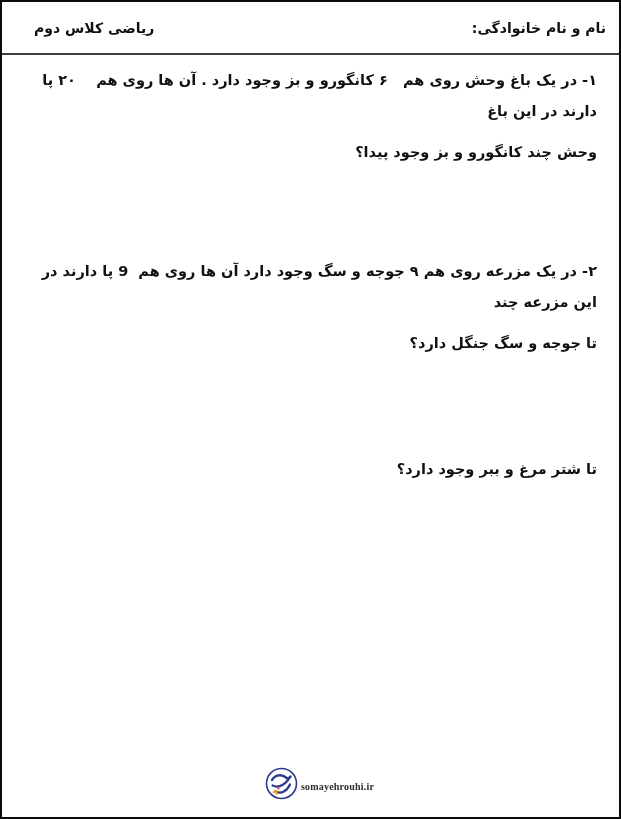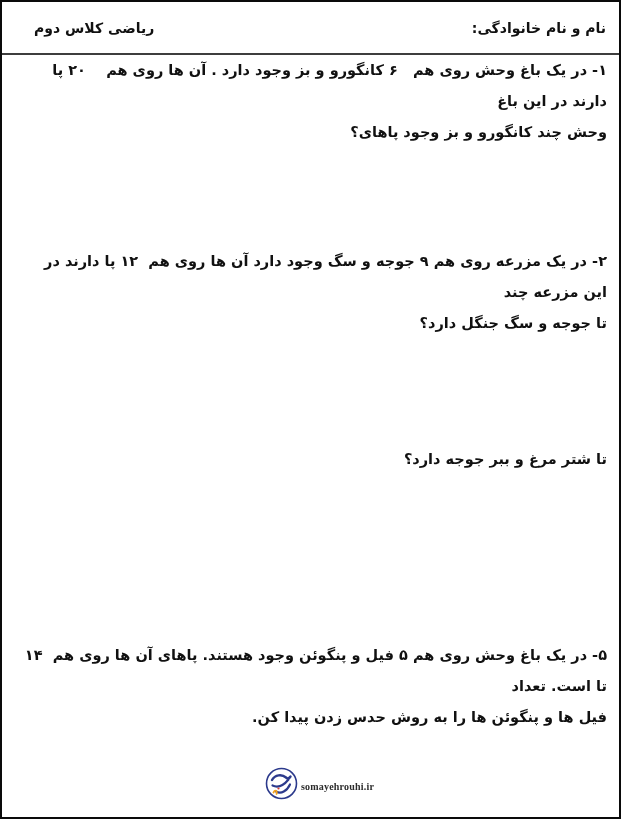--- a/index.html
+++ b/index.html
@@ -29,21 +29,21 @@
   .rule{
     position:absolute;top:51px;left:0;right:0;height:2px;
     background:#3d3d3d;
   }
   
   .question{
     position:absolute;right:12px;left:22px;
     direction:rtl;text-align:right;
     font-size:14.5px;font-weight:bold;line-height:31px;
   }
-  .question p{margin:0;white-space:pre-wrap;}
+  .question p{margin:10px;white-space:pre-wrap;}
   .q1{top:53px;}
   .q2{top:244px;}
   .q3{top:442px;}
   .q5{top:638px;}
   
   .footer{
     position:absolute;top:764px;left:0;right:0;height:40px;font-family:Liberation Serif, serif;
   }
   .logo{
     position:absolute;left:263px;top:1px;width:33px;height:33px;
@@ -58,36 +58,32 @@
 <body>
 
 <div class="page">
 
   <div class="hdr-right">نام و نام خانوادگی:</div>
   <div class="hdr-left">ریاضی کلاس دوم</div>
   <div class="rule"></div>
 
   <div class="question q1">
     <p>۱- در یک باغ وحش روی هم   ۶ کانگورو و بز وجود دارد . آن ها روی هم    ۲۰ پا دارند در این باغ</p>
-    <p>وحش چند کانگورو و بز وجود پاهای؟</p>
+    <p>وحش چند کانگورو و بز وجود پیدا؟</p>
   </div>
 
   <div class="question q2">
-    <p>۲- در یک مزرعه روی هم ۹ جوجه و سگ وجود دارد آن ها روی هم  ۱۲ پا دارند در این مزرعه چند</p>
+    <p>۲- در یک مزرعه روی هم ۹ جوجه و سگ وجود دارد آن ها روی هم  9 پا دارند در این مزرعه چند</p>
     <p>تا جوجه و سگ جنگل دارد؟</p>
   </div>
 
   <div class="question q3">
-    <p>تا شتر مرغ و ببر جوجه دارد؟</p>
+    <p>تا شتر مرغ و ببر وجود دارد؟</p>
   </div>
 
-  <div class="question q5">
-    <p>۵- در یک باغ وحش روی هم ۵ فیل و پنگوئن وجود هستند. پاهای آن ها روی هم  ۱۴ تا است. تعداد</p>
-    <p>فیل ها و پنگوئن ها را به روش حدس زدن پیدا کن.</p>
-  </div>
 
   <div class="footer">
     <svg class="logo" viewBox="0 0 33 33" xmlns="http://www.w3.org/2000/svg">
       <circle cx="16.5" cy="16.5" r="15" fill="#ffffff" stroke="#2c3a8c" stroke-width="1.6"></circle>
       <path d="M7,13 C10,7.5 17,7 21,10.5 C23,12.3 24.5,11 25.5,9.5" fill="none" stroke="#2c3a8c" stroke-width="2.4" stroke-linecap="round"></path>
       <path d="M7.5,18.5 C13,21 19,18 23.5,12.5" fill="none" stroke="#2c3a8c" stroke-width="2.2" stroke-linecap="round"></path>
       <path d="M11,24.5 C16,27.5 22,24 25,17.5" fill="none" stroke="#2c3a8c" stroke-width="2.2" stroke-linecap="round"></path>
       <path d="M8.5,25.5 C10,22.5 12.5,23.5 11.5,27" fill="none" stroke="#f5a21b" stroke-width="1.8" stroke-linecap="round"></path>
       <circle cx="13.5" cy="21.5" r="1.1" fill="#d63a2f"></circle>
     </svg>

